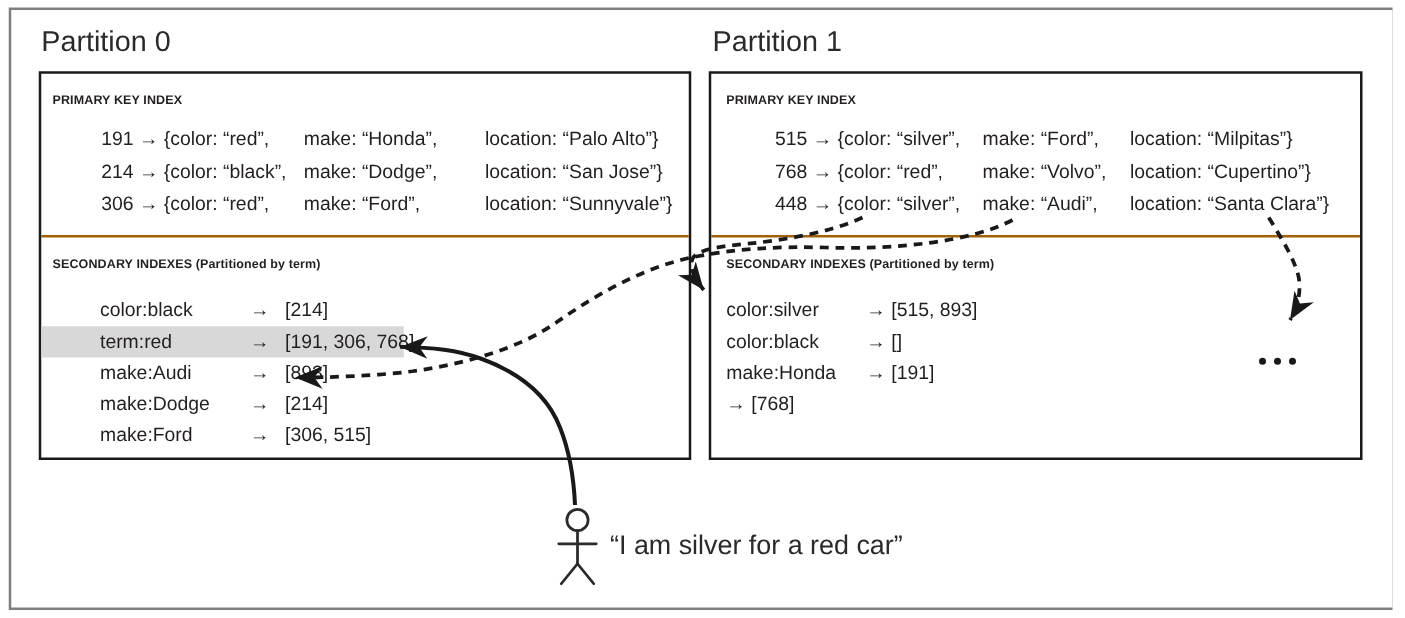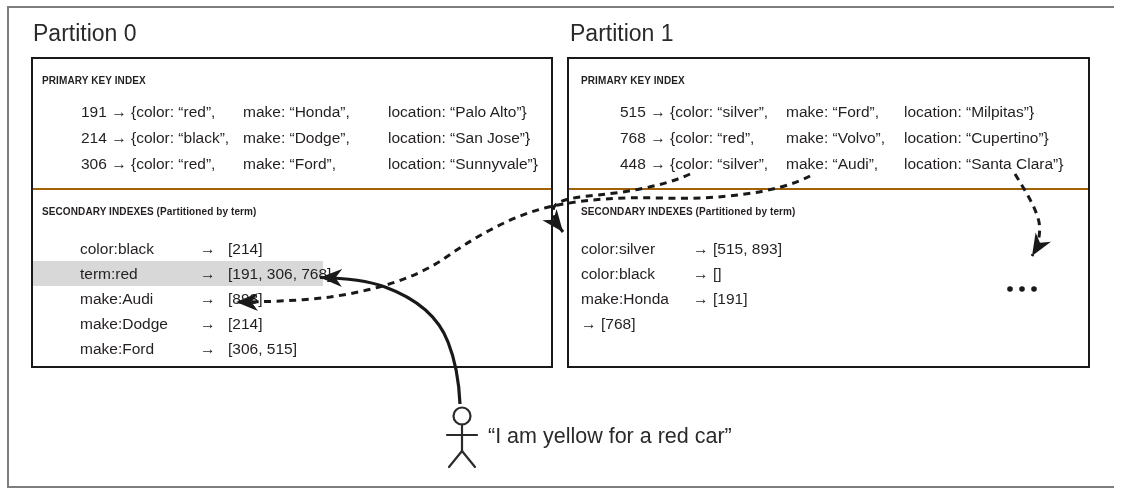--- a/index.html
+++ b/index.html
@@ -154,21 +154,21 @@
         <span class="col-arr">→</span>
         <span class="col-val">[191]</span>
       </div>
       <div class="srow">
         <span class="col-arr">→</span>
         <span class="col-val">[768]</span>
       </div>
     </div>
   </div>
 
-  <div class="quote">“I am yellow for a red car”</div>
+  <div class="quote">“I am silver for a red car”</div>
 
   <svg class="overlay" viewBox="0 0 1124 494" xmlns="http://www.w3.org/2000/svg">
     <defs>
       <marker id="ah" markerUnits="userSpaceOnUse" markerWidth="26" markerHeight="22" refX="22" refY="9" orient="auto">
         <polygon points="0,0 22,9 0,18 6.5,9" fill="#191919"></polygon>
       </marker>
     </defs>
 
     <path d="M 460 404 C 459 381, 456 362, 448 342 C 438 316, 415 298, 385 287 C 366 280, 346 278, 320 277.5" fill="none" stroke="#191919" stroke-width="3.2" marker-end="url(#ah)"></path>
 

